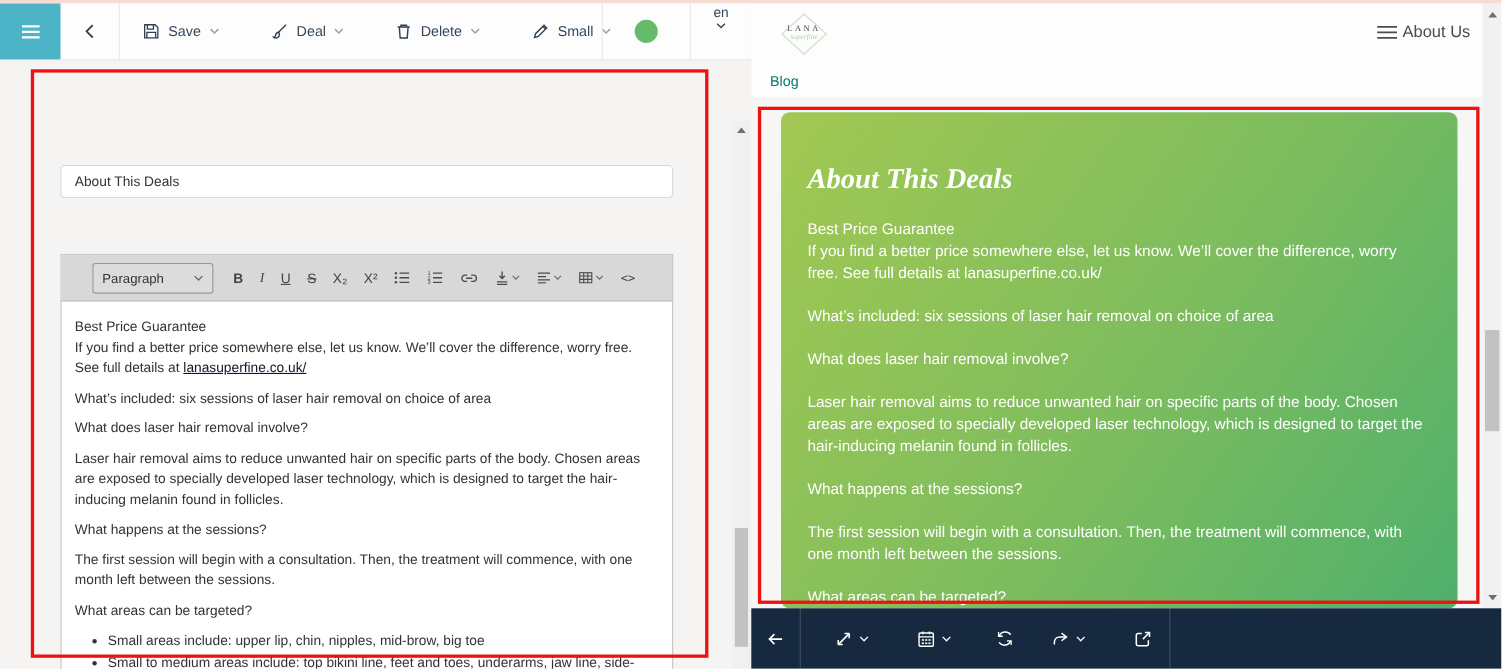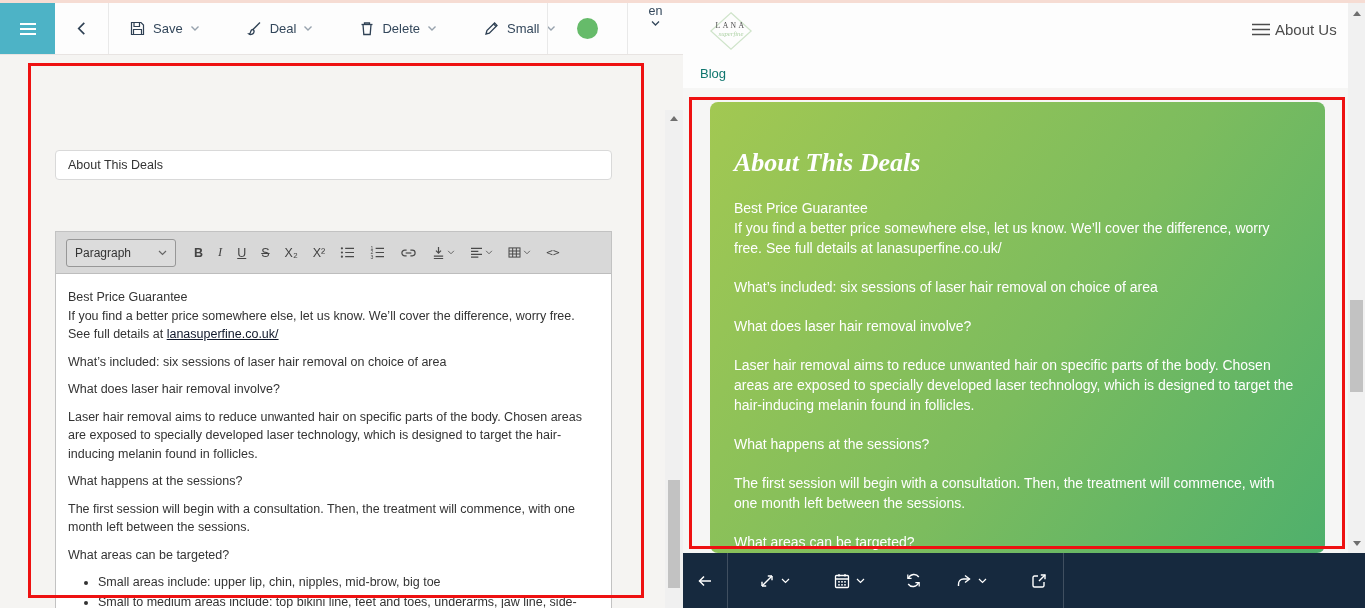--- a/index.html
+++ b/index.html
@@ -24,21 +24,21 @@
   .lang-btn{left:628px;top:0;width:55px;height:51px;background:transparent;border:0;display:flex;flex-direction:column;
             align-items:center;justify-content:flex-start;gap:2px;font-family:inherit;font-size:12.5px;color:#33475b;cursor:pointer;}
 
   .admin-content{left:0;top:55px;width:683px;height:553px;background:#f5f4f2;}
   .form-label{color:#6e6e6e;font-size:13.5px;margin-top:40px;}
   .title-input{left:55px;top:95px;width:557px;height:30px;box-sizing:border-box;background:#fff;border:1px solid #d9d9d9;
                border-radius:4px;padding:0 12px;font-family:inherit;font-size:12.5px;color:#333;}
 
   .editor{left:55px;top:176px;width:557px;height:432px;box-sizing:border-box;border:1px solid #c2c2c2;background:#fff;}
   .editor-toolbar{height:42px;background:#d8d8d8;border-bottom:1px solid #bdbdbd;display:flex;align-items:center;
-                  padding:0 10px;gap:9px;box-sizing:border-box;}
+                  padding:0 28px;gap:9px;box-sizing:border-box;}
   .format-select{width:110px;height:28px;background:#dcdcdc;border:1px solid #979797;border-radius:3px;display:flex;
                  align-items:center;justify-content:space-between;padding:0 8px;box-sizing:border-box;
                  font-size:12px;color:#333;cursor:pointer;margin-right:6px;}
   .ed-btn{background:transparent;border:0;padding:2px 3px;cursor:pointer;display:flex;align-items:center;gap:2px;
           font-family:inherit;font-size:12.5px;color:#444;height:24px;}
   .ed-b{font-weight:bold;}
   .ed-i{font-style:italic;font-family:"Liberation Serif",serif;}
   .ed-u{text-decoration:underline;}
   .ed-s{text-decoration:line-through;}
   .ed-code{font-family:"DejaVu Sans Mono",monospace;font-size:11px;}

